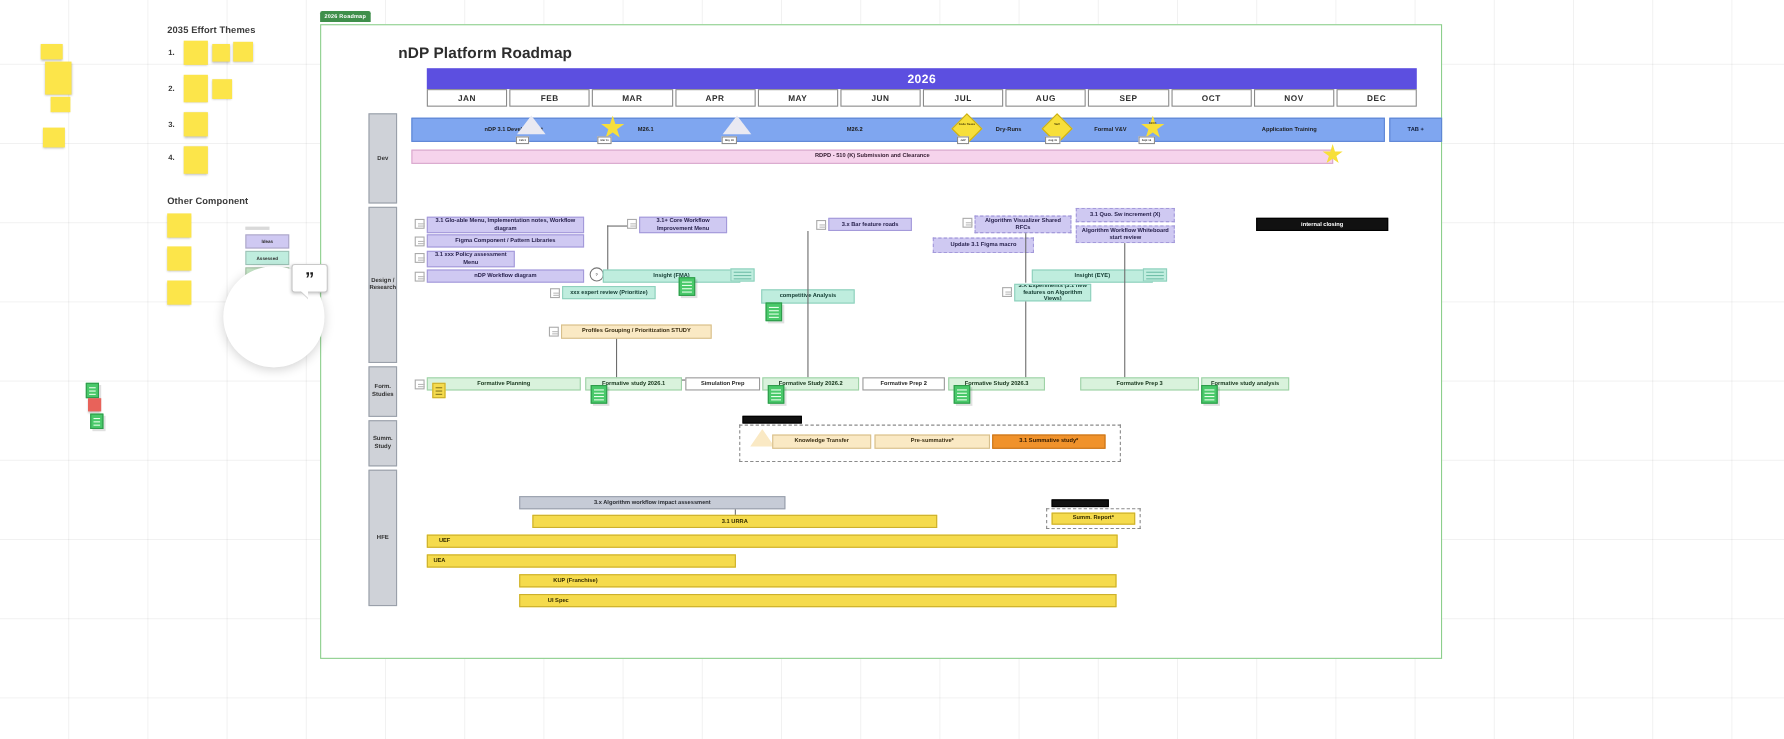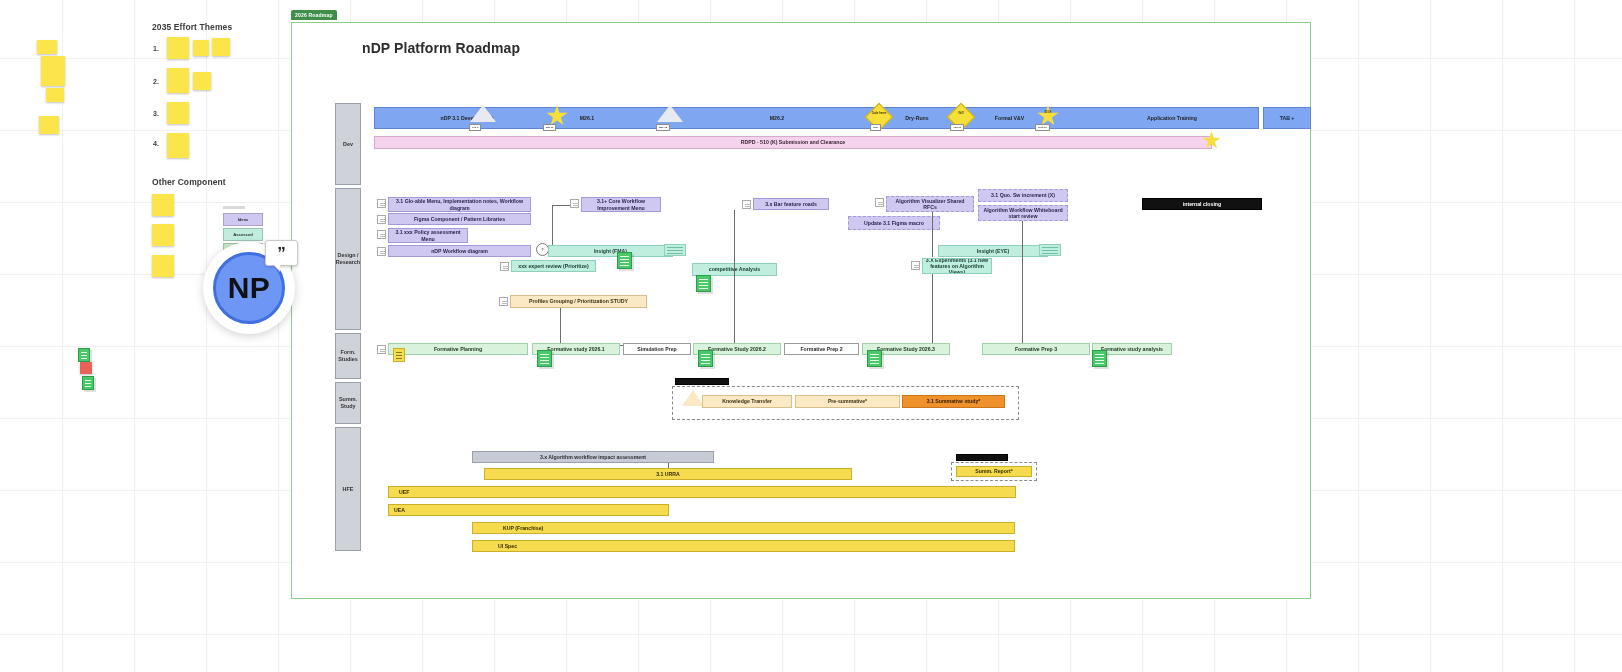--- a/index.html
+++ b/index.html
@@ -262,21 +262,36 @@
   <div class="sticky" style="left:41px; top:56px; width:24px; height:30px;"></div>
   <div class="sticky" style="left:46px; top:88px; width:18px; height:14px;"></div>
   <div class="sticky" style="left:39px; top:116px; width:20px; height:18px;"></div>
 
   <div id="frame-tab">2026 Roadmap</div>
 
   <div id="frame">
 
     <div id="roadmap-title">nDP Platform Roadmap</div>
 
-
+    <div id="yearbar">2026</div>
+
+    <div id="months">
+      <div class="month">JAN</div>
+      <div class="month">FEB</div>
+      <div class="month">MAR</div>
+      <div class="month">APR</div>
+      <div class="month">MAY</div>
+      <div class="month">JUN</div>
+      <div class="month">JUL</div>
+      <div class="month">AUG</div>
+      <div class="month">SEP</div>
+      <div class="month">OCT</div>
+      <div class="month">NOV</div>
+      <div class="month">DEC</div>
+    </div>
 
     <div class="lane-label" style="top:80px;  height:82px;">Dev</div>
     <div class="lane-label" style="top:165px; height:142px; white-space:pre-line;">Design /
 Research</div>
     <div class="lane-label" style="top:310px; height:46px; white-space:pre-line;">Form.
 Studies</div>
     <div class="lane-label" style="top:359px; height:42px; white-space:pre-line;">Summ.
 Study</div>
     <div class="lane-label" style="top:404px; height:124px;">HFE</div>
 
@@ -455,17 +470,16 @@
     <div class="bar b-yellow leftalign" style="left:180px; top:517px; width:543px; height:12px; padding-left:25px;">UI Spec</div>
 
     <div class="bar b-black" style="left:664px; top:431px; width:52px; height:7px;"></div>
     <div class="dash-group" style="left:659px; top:439px; width:86px; height:19px;"></div>
     <div class="bar b-yellow" style="left:664px; top:443px; width:76px; height:11px;">Summ. Report*</div>
 
   </div>
 
   <div id="np-wrap">
     <div id="np-halo"></div>
-    <div id="np-avatar">NP</div>
     <div id="np-bubble">”</div>
   </div>
 
 </div>
 
 </body></html>

